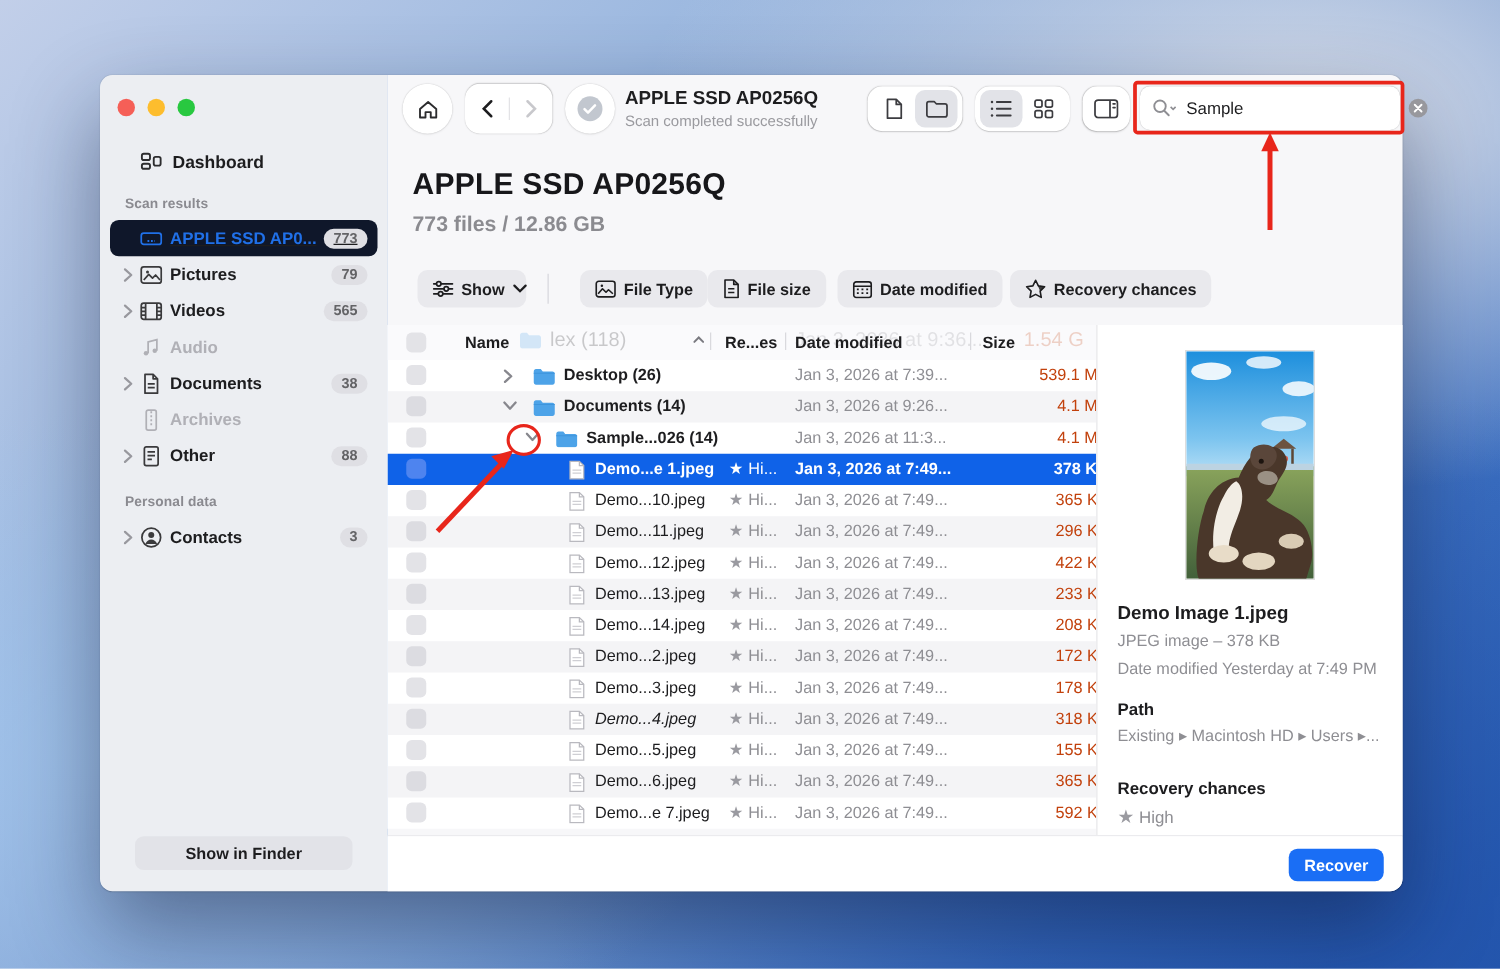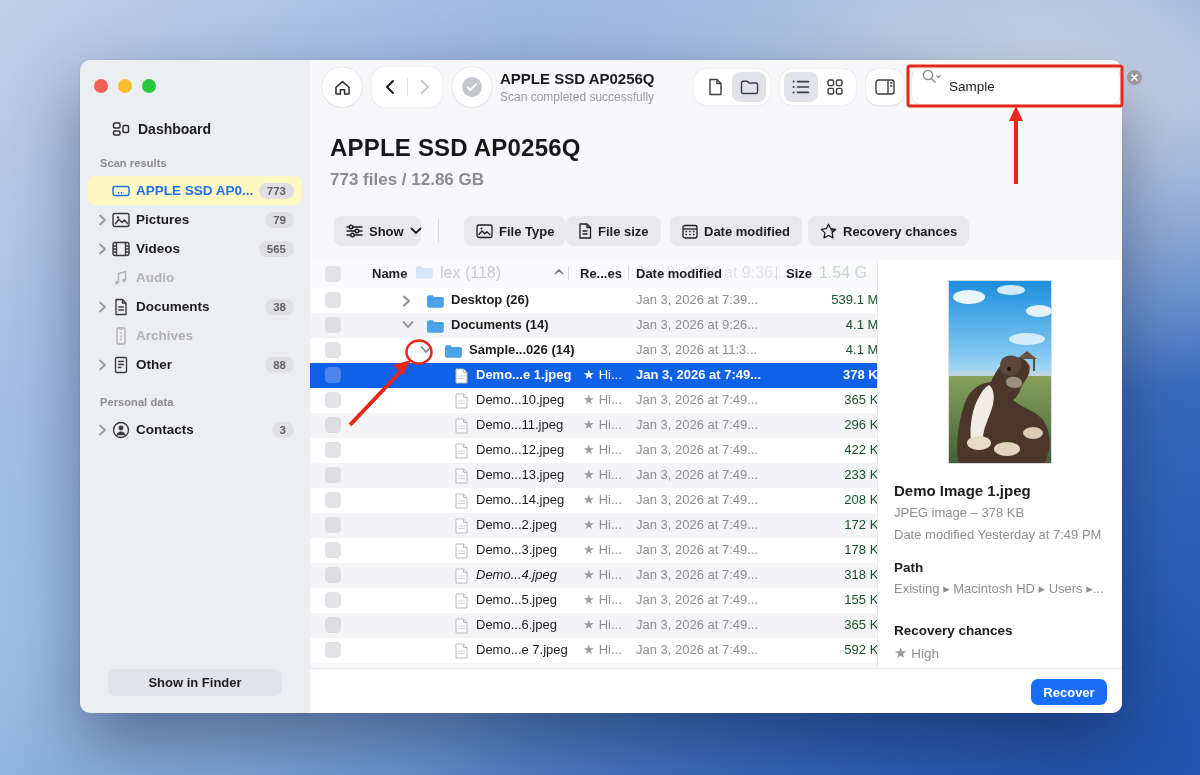--- a/index.html
+++ b/index.html
@@ -19,35 +19,35 @@
   .light { width:14px; height:14px; border-radius:50%; }
   .dash-item { position:absolute; left:8px; top:112px; width:214px; height:30px; display:flex; align-items:center; gap:8px; padding-left:24px; font-size:14px; font-weight:700; color:#1d1d1f; border-radius:7px; }
   .dash-item { top:54px; }
   .side-head { position:absolute; left:20px; font-size:11px; font-weight:700; color:#8a8a90; letter-spacing:.1px; }
   .items { position:absolute; left:8px; width:214px; }
   .item { height:29px; display:flex; align-items:center; border-radius:7px; padding:0 8px 0 10px; color:#1d1d1f; }
   .item .chev { width:14px; font-size:10px; color:#98989e; display:inline-flex; }
   .item .ic { width:24px; display:inline-flex; align-items:center; color:#3a3a3c; }
   .item .lbl { flex:1; font-size:13.5px; font-weight:600; white-space:nowrap; overflow:hidden; }
   .item .badge { font-size:11.5px; font-weight:600; color:#636366; background:#dfdfe4; border-radius:10px; padding:2px 8px; }
-  .item.selected { background:#fef9c3; }
+  .item.selected { background:#0f172a;text-decoration:underline; }
   .item.selected .lbl, .item.selected .ic { color:#2070e8; }
   .item.disabled .lbl, .item.disabled .ic { color:#b0b0b6; }
   .finder-btn { position:absolute; left:28px; top:609px; width:174px; height:27px; background:#e2e3e8; border:none; border-radius:7px; font-size:13px; font-weight:700; color:#1d1d1f; font-family:inherit; }
   
   .main { position:absolute; left:230px; top:0; width:812px; height:653px; background:#f7f7f9; border-radius:0 10px 10px 0; }
   .tbtn { position:absolute; background:#fff; border:none; border-radius:12px; box-shadow:0 0 1px rgba(0,0,0,.25), 0 1px 2px rgba(0,0,0,.05); display:flex; align-items:center; justify-content:center; color:#2c2c2e; }
   .seg { position:absolute; background:#fff; border-radius:12px; box-shadow:0 0 1px rgba(0,0,0,.25); display:flex; align-items:center; justify-content:center; }
   .seg .segbtn { width:34px; height:30px; display:flex; align-items:center; justify-content:center; border-radius:8px; color:#3c3c40; }
   .seg .segbtn.on { background:#e2e3e8; }
   .nav-divider { width:1px; height:18px; background:#e3e3e6; }
   .ttitle { position:absolute; left:190px; top:10px; }
   .ttitle .t1 { font-size:15px; font-weight:700; color:#1d1d1f; }
   .ttitle .t2 { font-size:12px; color:#9a9a9f; margin-top:3px; }
-  .search { position:absolute; left:602px; top:9px; width:208px; height:35px; background:#fff; border-radius:8px; box-shadow:0 0 1px rgba(0,0,0,.3); display:flex; padding:0 16px 0 10px; }
+  .search { position:absolute; left:602px; top:9px; width:208px; height:35px; background:#fff; border-radius:8px; box-shadow:0 0 1px rgba(0,0,0,.3); display:flex; align-items:center; padding:0 16px 0 10px; }
   .search .q { font-size:13.5px; color:#1d1d1f; flex:1; margin-left:7px; border:none; outline:none; font-family:inherit; background:transparent; }
   .h1 { position:absolute; left:20px; top:74px; font-size:24px; font-weight:800; color:#17171a; letter-spacing:.2px; }
   .h2 { position:absolute; left:20px; top:110px; font-size:17px; font-weight:700; color:#8b8b90; }
   .fbtn { position:absolute; top:156px; height:30px; background:#e9e9ed; border:none; border-radius:8px; display:flex; align-items:center; gap:6px; padding:0 12px; font-size:13px; font-weight:600; color:#1d1d1f; font-family:inherit; }
   .fdiv { position:absolute; top:159px; left:128px; width:1px; height:24px; background:#d8d8dd; }
   
   .table { position:absolute; left:0; top:200px; width:567px; height:403px; background:#fff; overflow:hidden; }
   .thead { position:relative; width:577px; height:28px; background:#fafafc; }
   .ghost { position:absolute; inset:0; opacity:.22;padding-left:34px; }
   .thlabels { position:absolute; inset:0; font-size:13px; color:#1d1d1f; }
@@ -58,21 +58,21 @@
   .row.selected { background:#0f62e8; color:#fff; }
   .cb { position:absolute; left:15px; top:4px; width:16px; height:16px; border-radius:4.5px; background:#e3e3e7; }
   .row.alt .cb { background:#dcdce1; }
   .row.selected .cb { background:#4e84ef; }
   .cell { position:absolute; top:4px; white-space:nowrap; }
   .disc { color:#87878d; display:inline-flex; }
   .fname { font-weight:400; }
   .rec { color:#8e8e93; } .row.selected .rec { color:#fff; }
   .rec .star { color:#9a9aa0; margin-right:4px; } .row.selected .rec .star { color:#fff; }
   .date { color:#8e8e93; } .row.selected .date { color:#fff; }
-  .size { color:#14532d; text-align:right; } .row.selected .size { color:#fff; font-weight:600; }
+  .size { color:#c2410c; text-align:right; } .row.selected .size { color:#fff; font-weight:600; }
   
   .preview { position:absolute; left:567px; top:200px; width:245px; height:408px; background:#fff; border-left:1px solid #e7e7ea; }
   .pimg { position:absolute; left:71px; top:21px; width:102px; height:182px; box-shadow:0 0 0 1px #ddd; }
   .pname { position:absolute; left:16px; top:222px; font-size:15px; font-weight:700; color:#1d1d1f; }
   .pmeta { position:absolute; left:16px; top:245px; font-size:13px; color:#8e8e93; }
   .pdate { position:absolute; left:16px; top:267px; font-size:13px; color:#8e8e93; }
   .plabel { font-weight:700; font-size:13.5px; color:#1d1d1f; position:absolute; left:16px; }
   .pgray { position:absolute; left:16px; font-size:13px; color:#8e8e93; }
   .footline { position:absolute; left:0; top:608px; width:812px; height:1px; background:#ebebee; }
   .footer { position:absolute; left:0; top:609px; width:812px; height:44px; background:#fff; border-radius:0 0 10px 0; }

